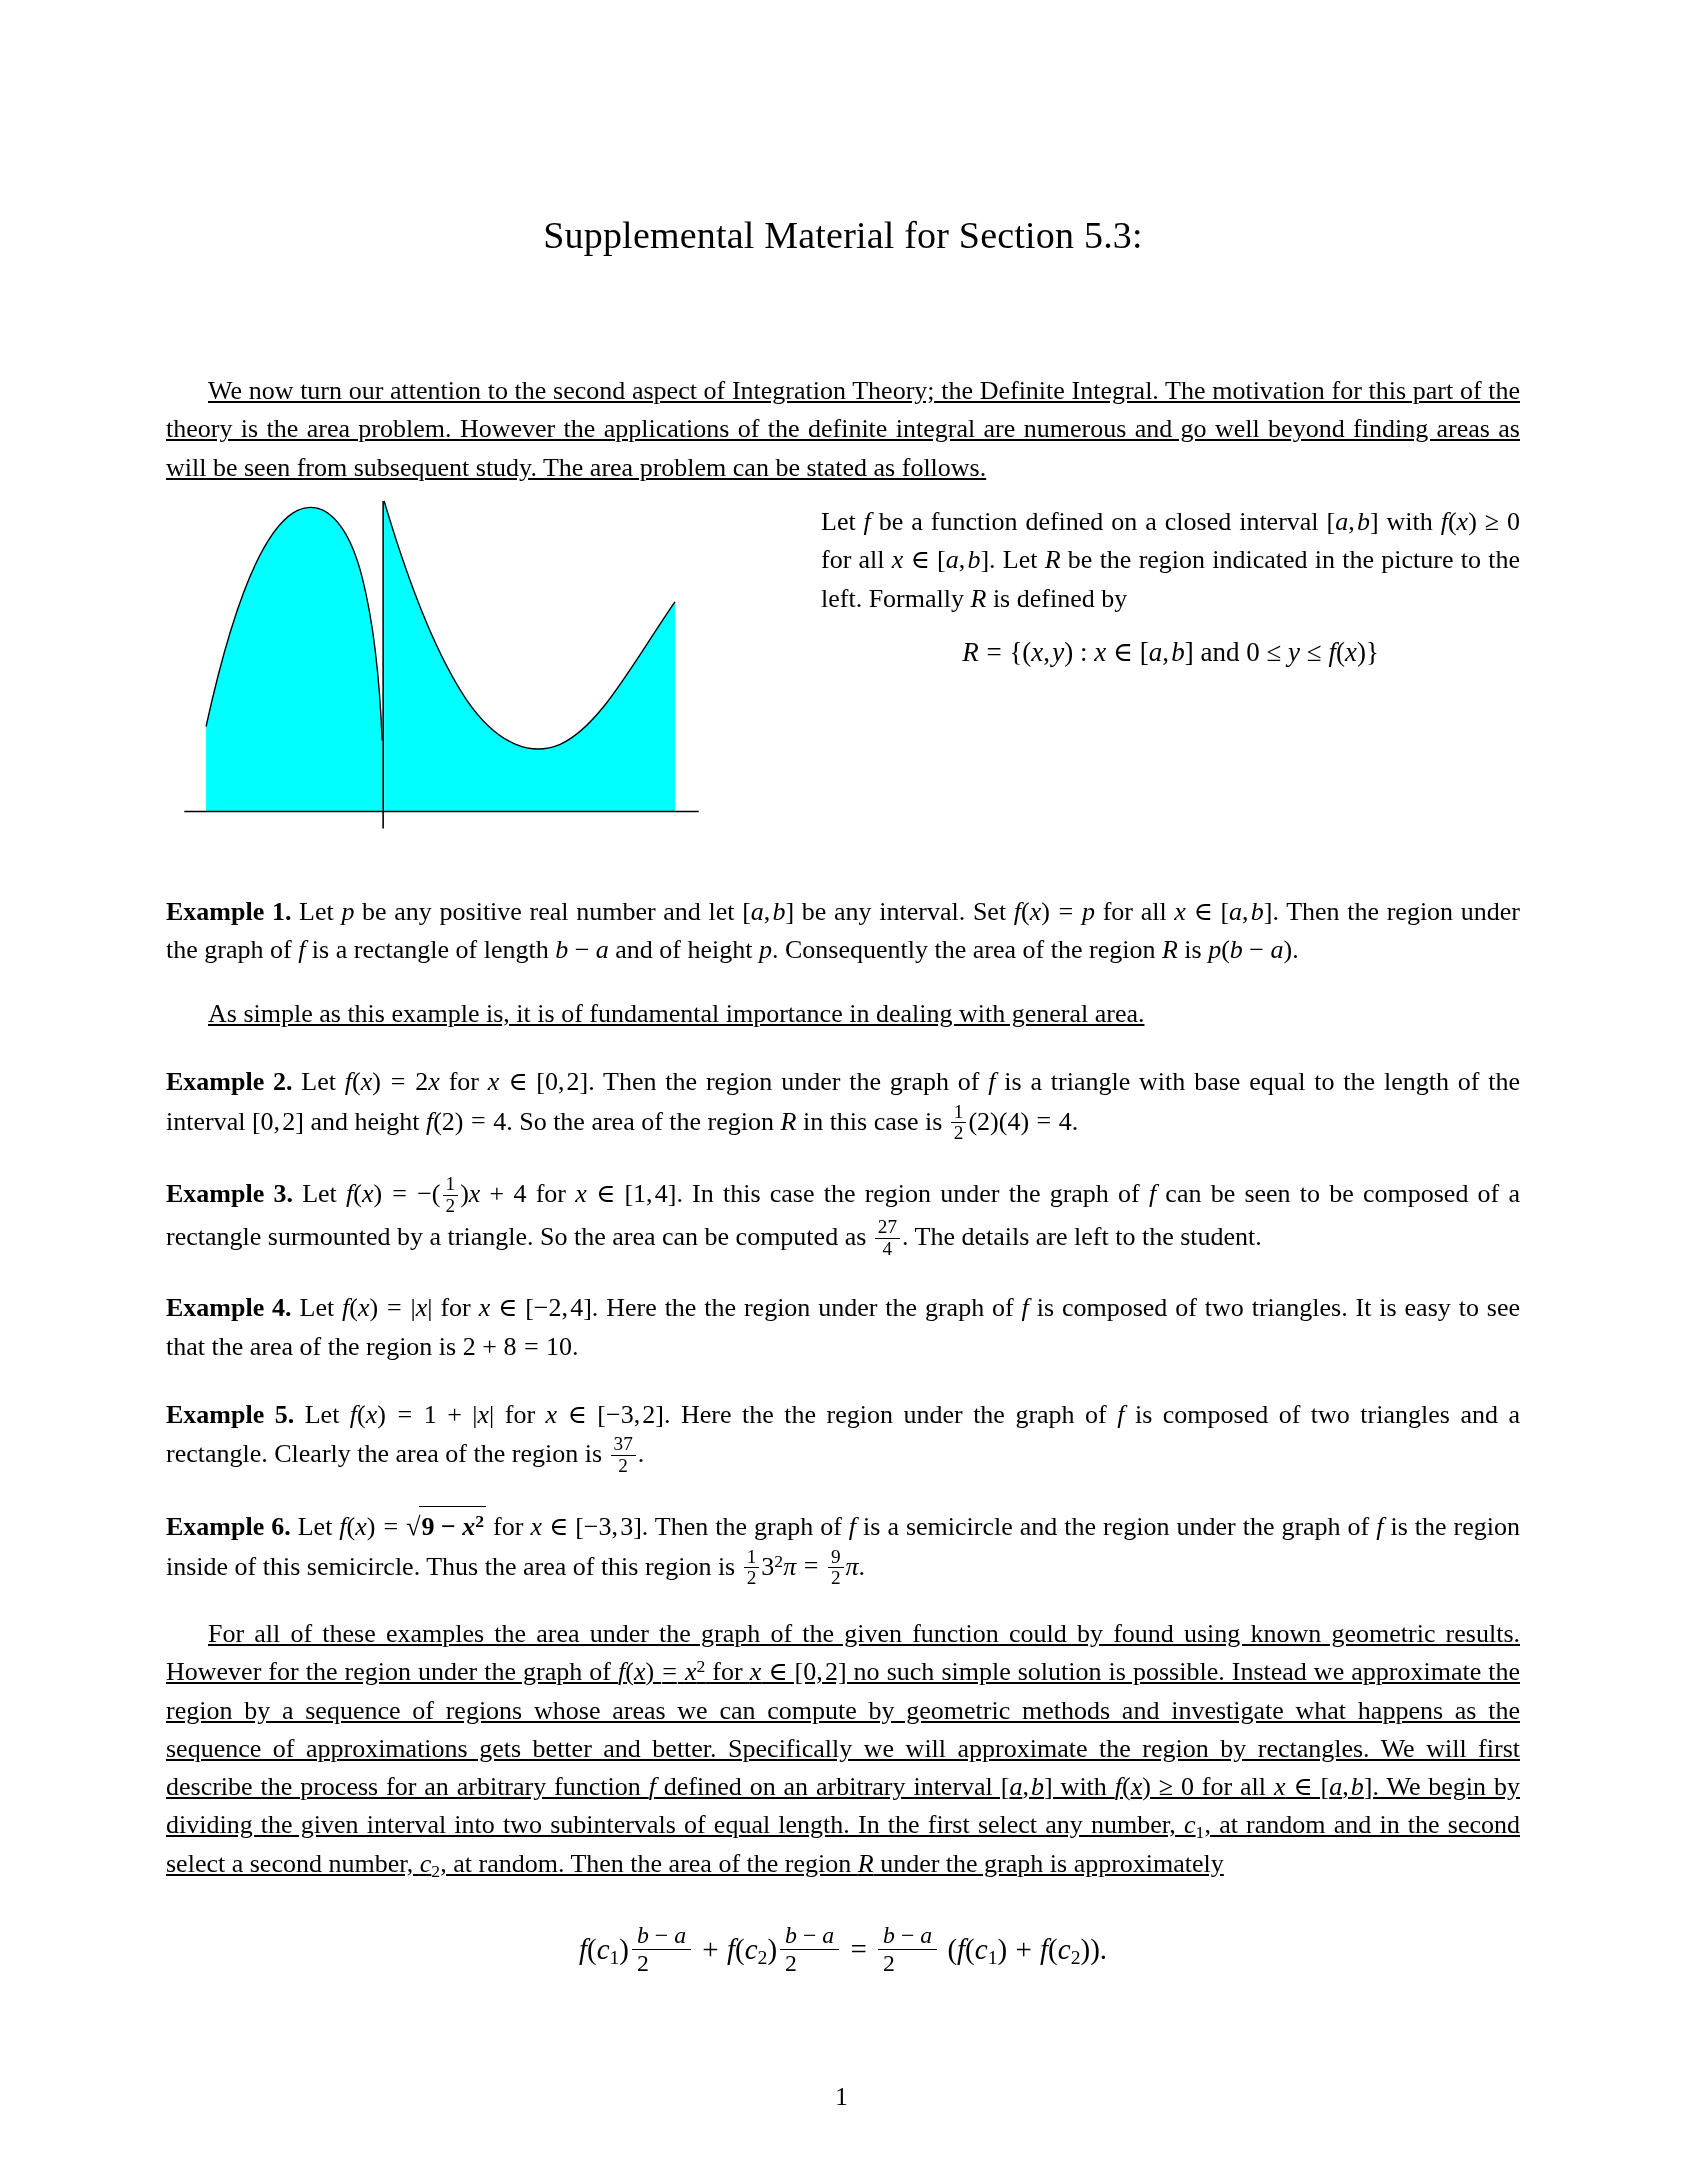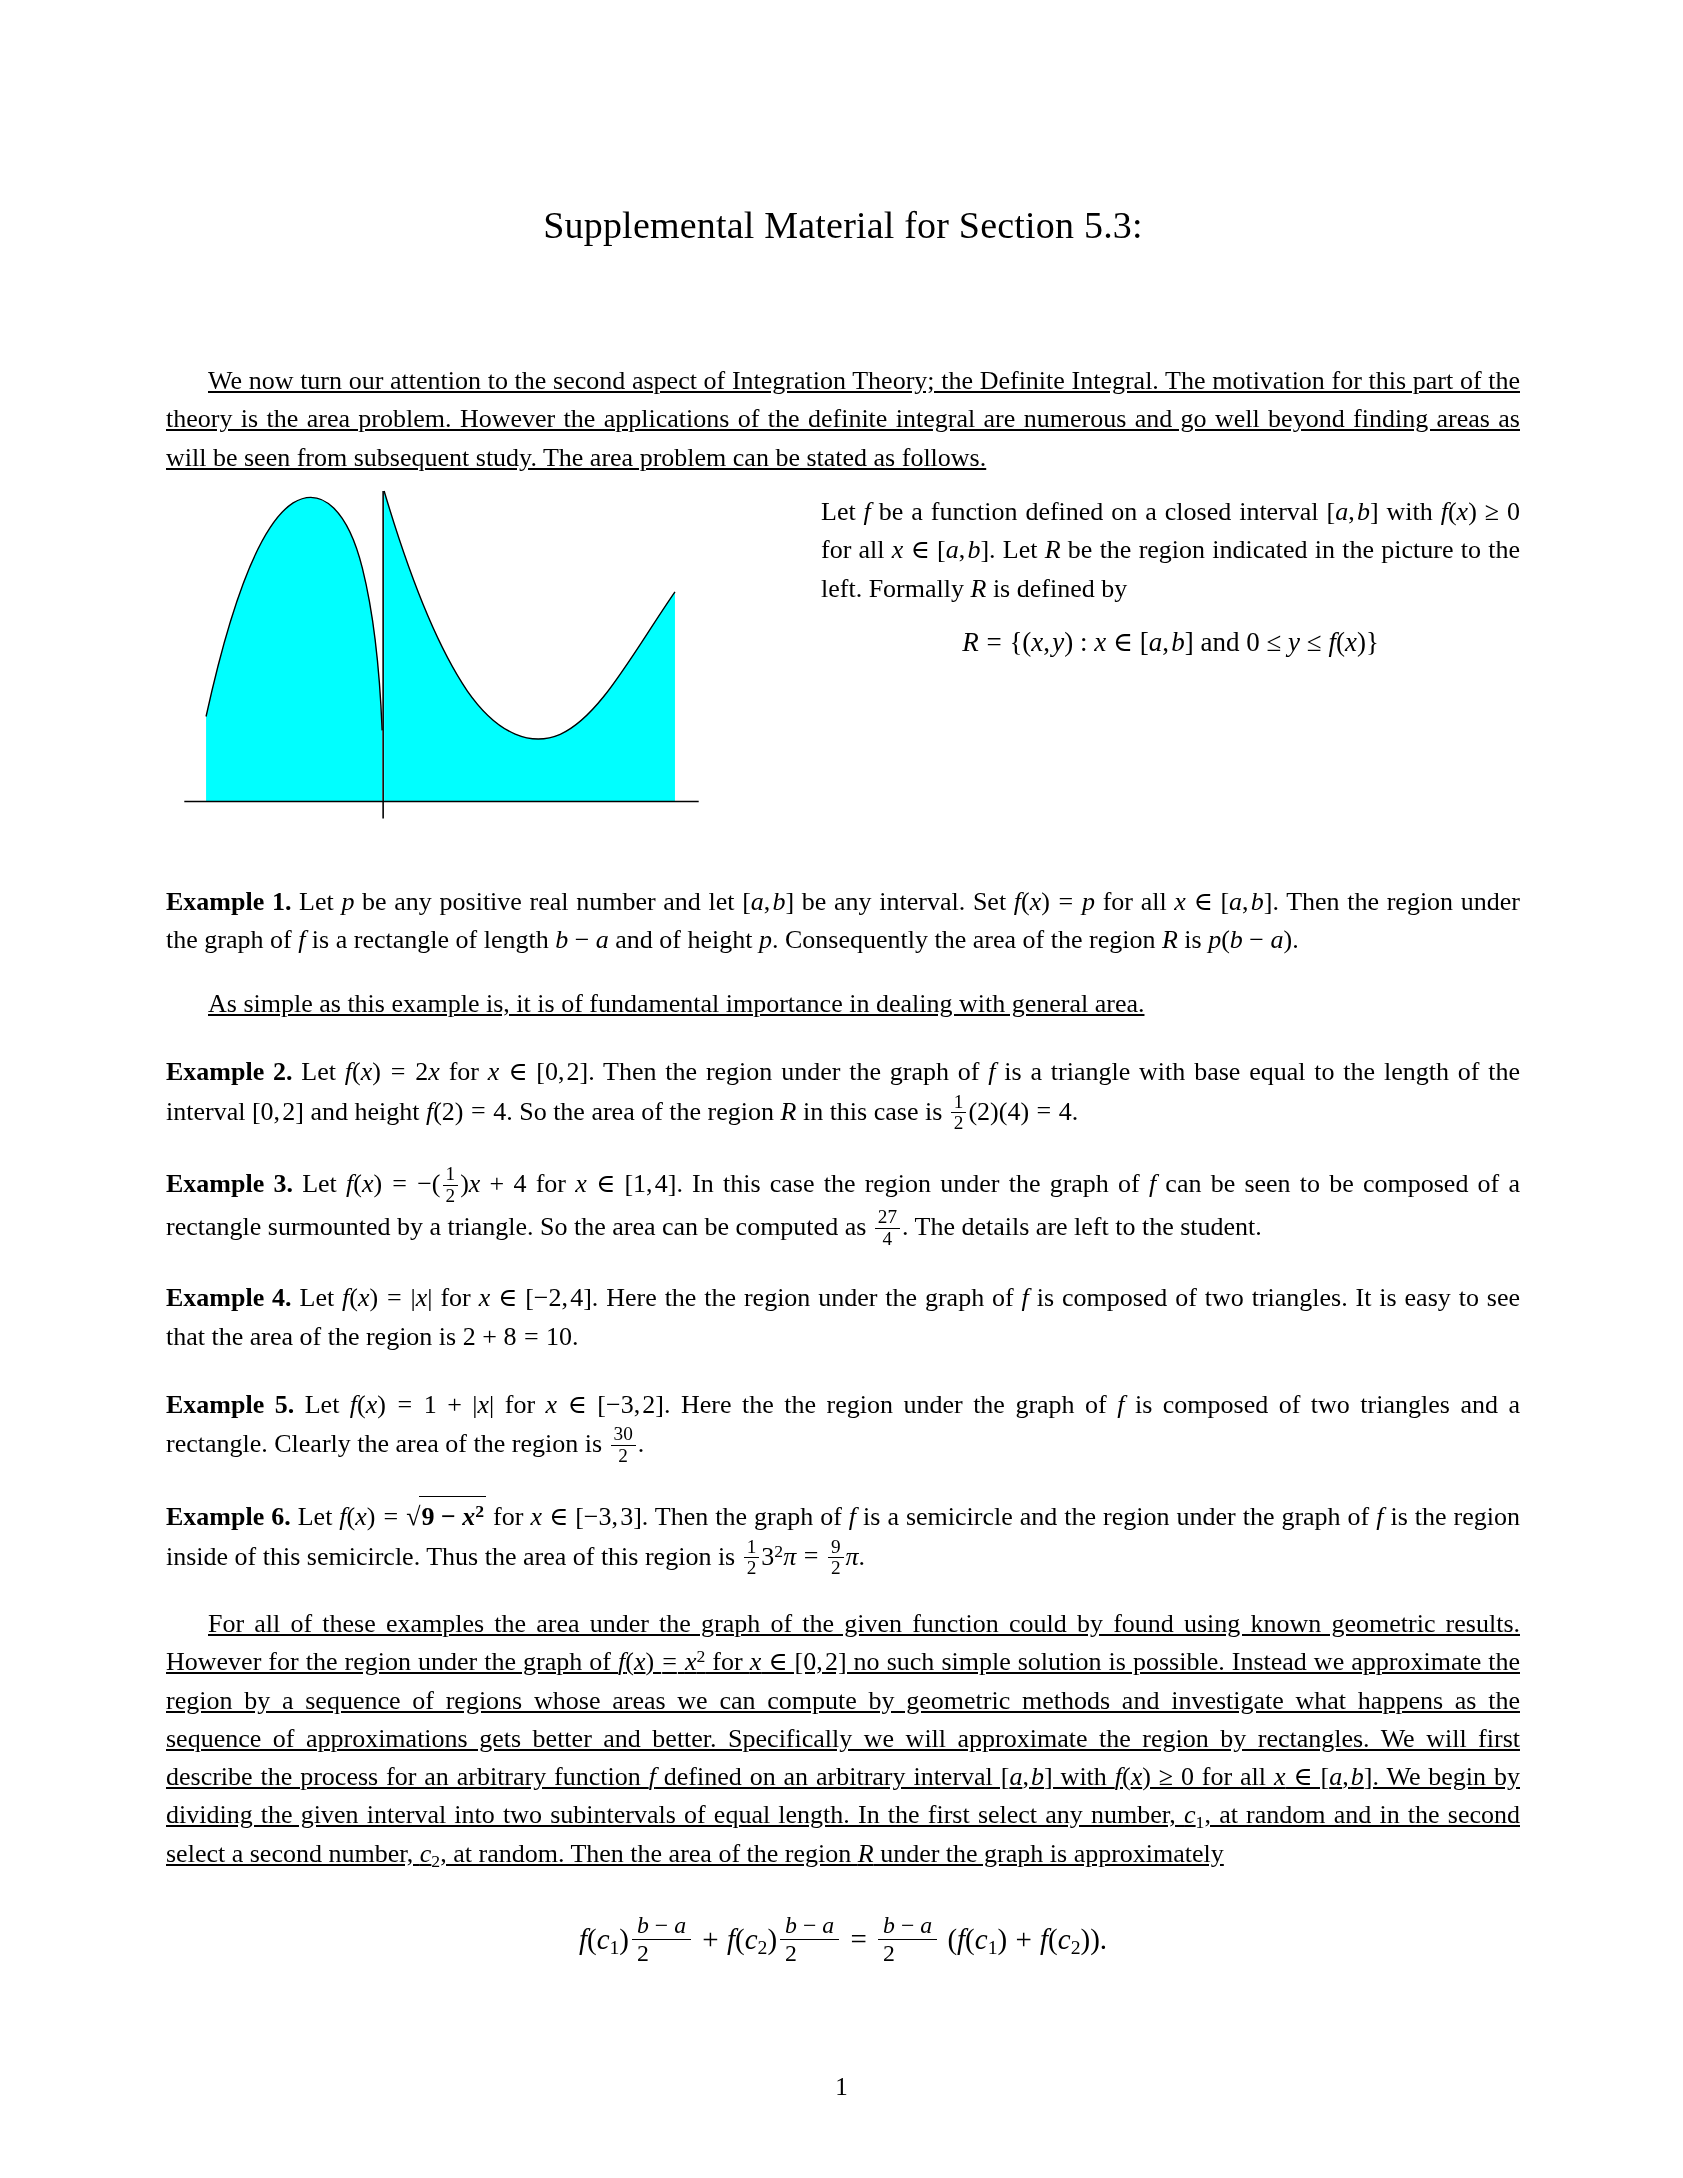--- a/index.html
+++ b/index.html
@@ -10,21 +10,21 @@
   body {
     width: 1683px;
     height: 2178px;
     position: relative;
     font-family: "Liberation Serif", "DejaVu Serif", serif;
     color: #000000;
     overflow: hidden;
   }
   .page {
     position: absolute;
-    left: 0; top: 6px;
+    left: 0; top: 16px;
     width: 1683px;
     height: 1694px;
   }
   .content {
     position: absolute;
     left: 166px;
     top: 0;
     width: 1354px;
   }
 
@@ -226,21 +226,21 @@
       Let <span class="mi">f</span>(<span class="mi">x</span>) <span class="mo">=</span> |<span class="mi">x</span>| for <span class="mi">x</span> ∈ [−2, 4].
       Here the the region under the graph of <span class="mi">f</span> is composed of two
       triangles. It is easy to see that the area of the region is 2 + 8 <span class="mo">=</span> 10.
     </p>
 
     <p class="para example">
       <span class="ex-label">Example 5.</span>
       Let <span class="mi">f</span>(<span class="mi">x</span>) <span class="mo">=</span> 1 + |<span class="mi">x</span>| for <span class="mi">x</span> ∈ [−3, 2].
       Here the the region under the graph of <span class="mi">f</span> is composed of two
       triangles and a rectangle. Clearly the area of the region is
-      <span class="frac"><span class="num">30</span><span class="den">2</span></span>.
+      <span class="frac"><span class="num">37</span><span class="den">2</span></span>.
     </p>
 
     <p class="para example">
       <span class="ex-label">Example 6.</span>
       Let <span class="mi">f</span>(<span class="mi">x</span>) <span class="mo">=</span>
       <span class="sqrt-wrap"><span class="sqrt-sym">√</span><span class="sqrt-body">9 − <span class="mi">x</span><sup>2</sup></span></span>
       for <span class="mi">x</span> ∈ [−3, 3]. Then the graph of <span class="mi">f</span> is a semicircle and the region under the
       graph of <span class="mi">f</span> is the region inside of this semicircle. Thus the area of this region is
       <span class="frac"><span class="num">1</span><span class="den">2</span></span>3<sup>2</sup><span class="mi">π</span> <span class="mo">=</span>
       <span class="frac"><span class="num">9</span><span class="den">2</span></span><span class="mi">π</span>.

